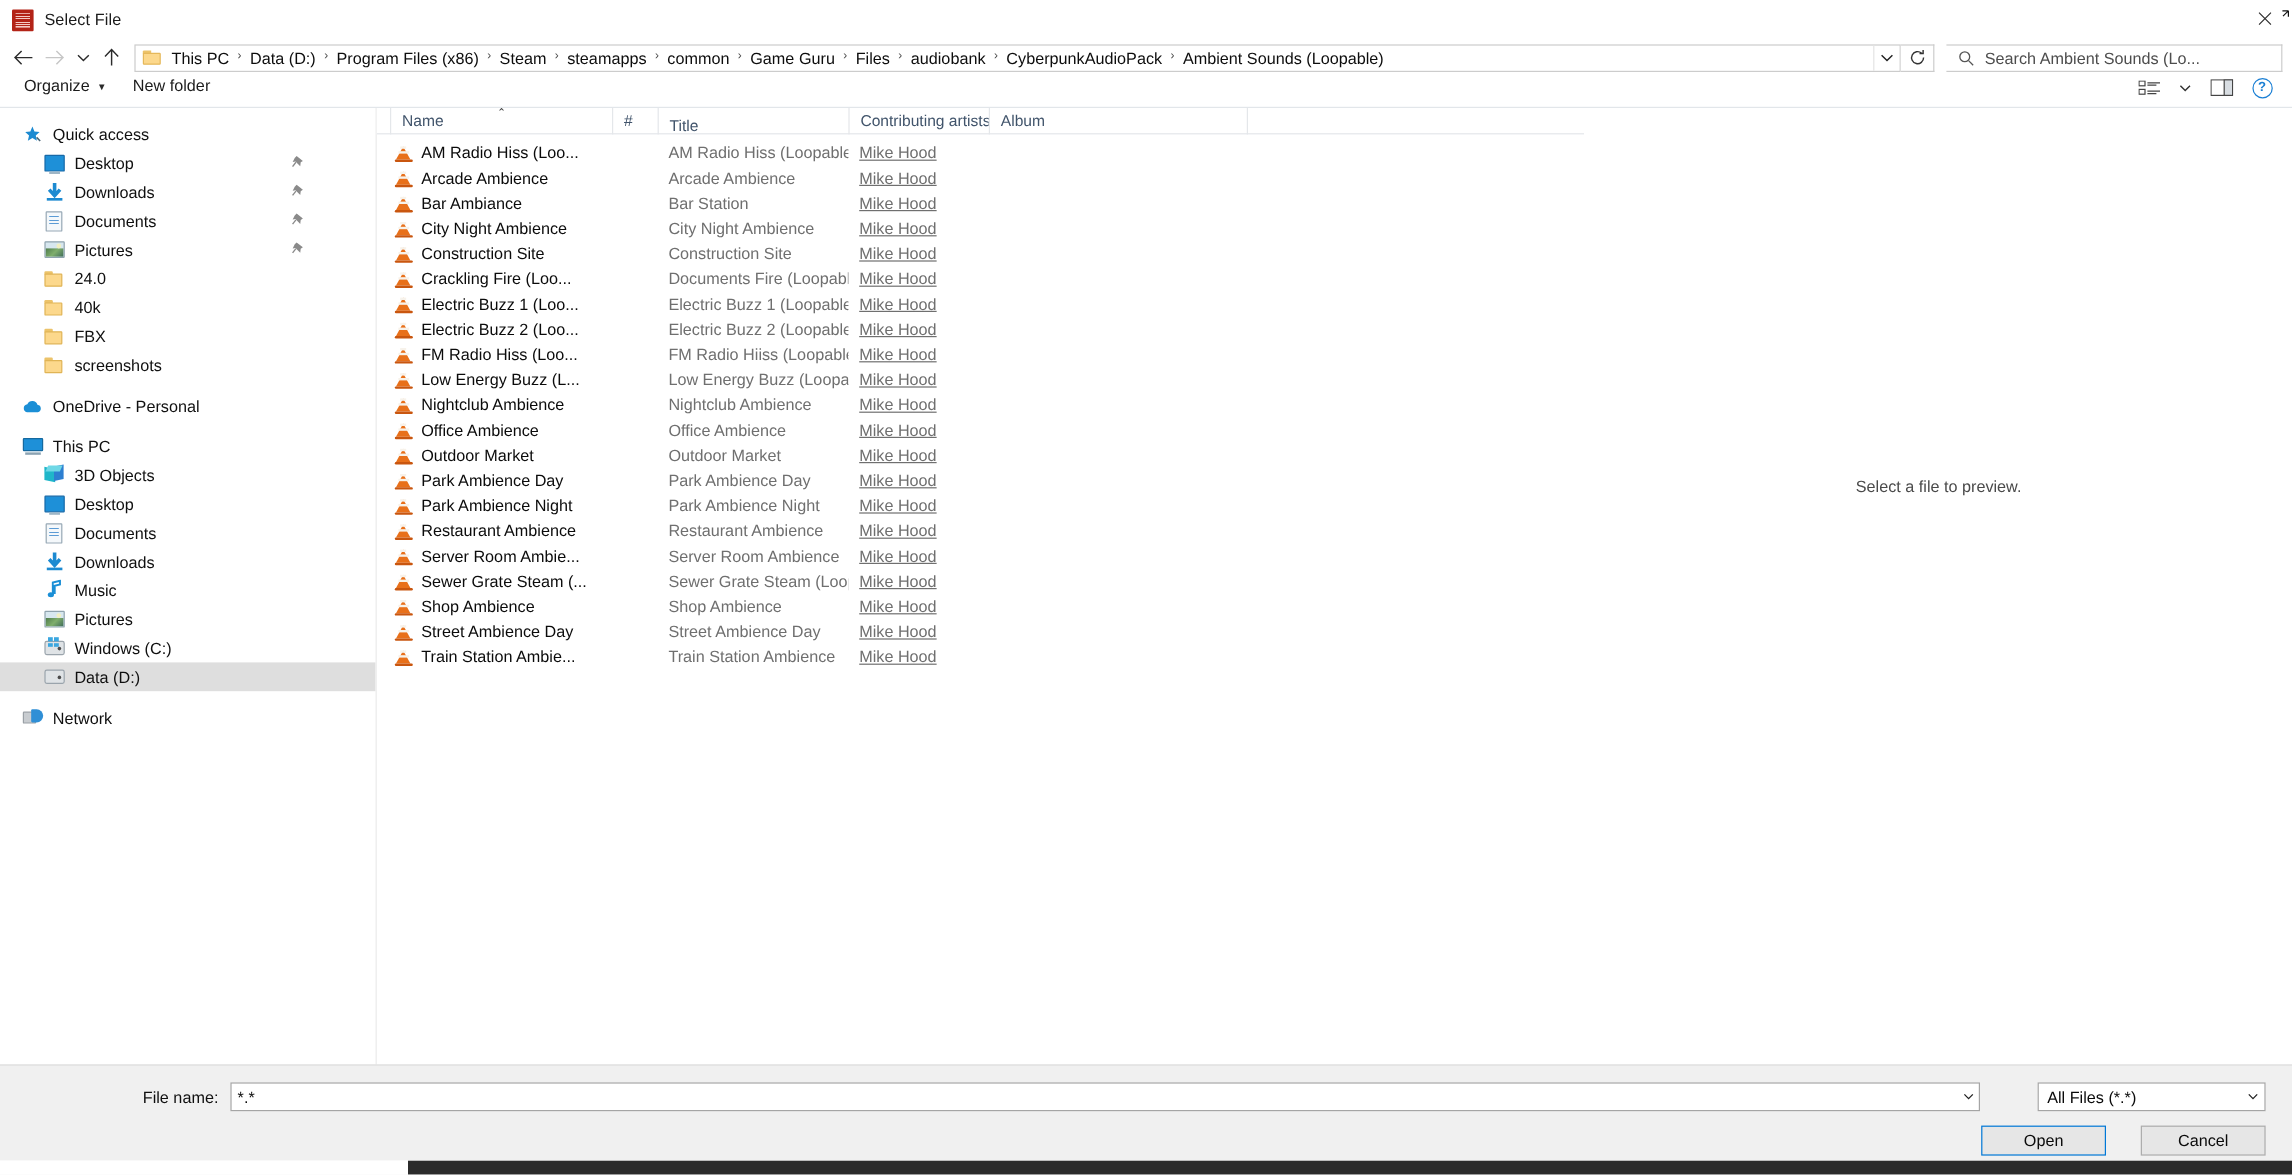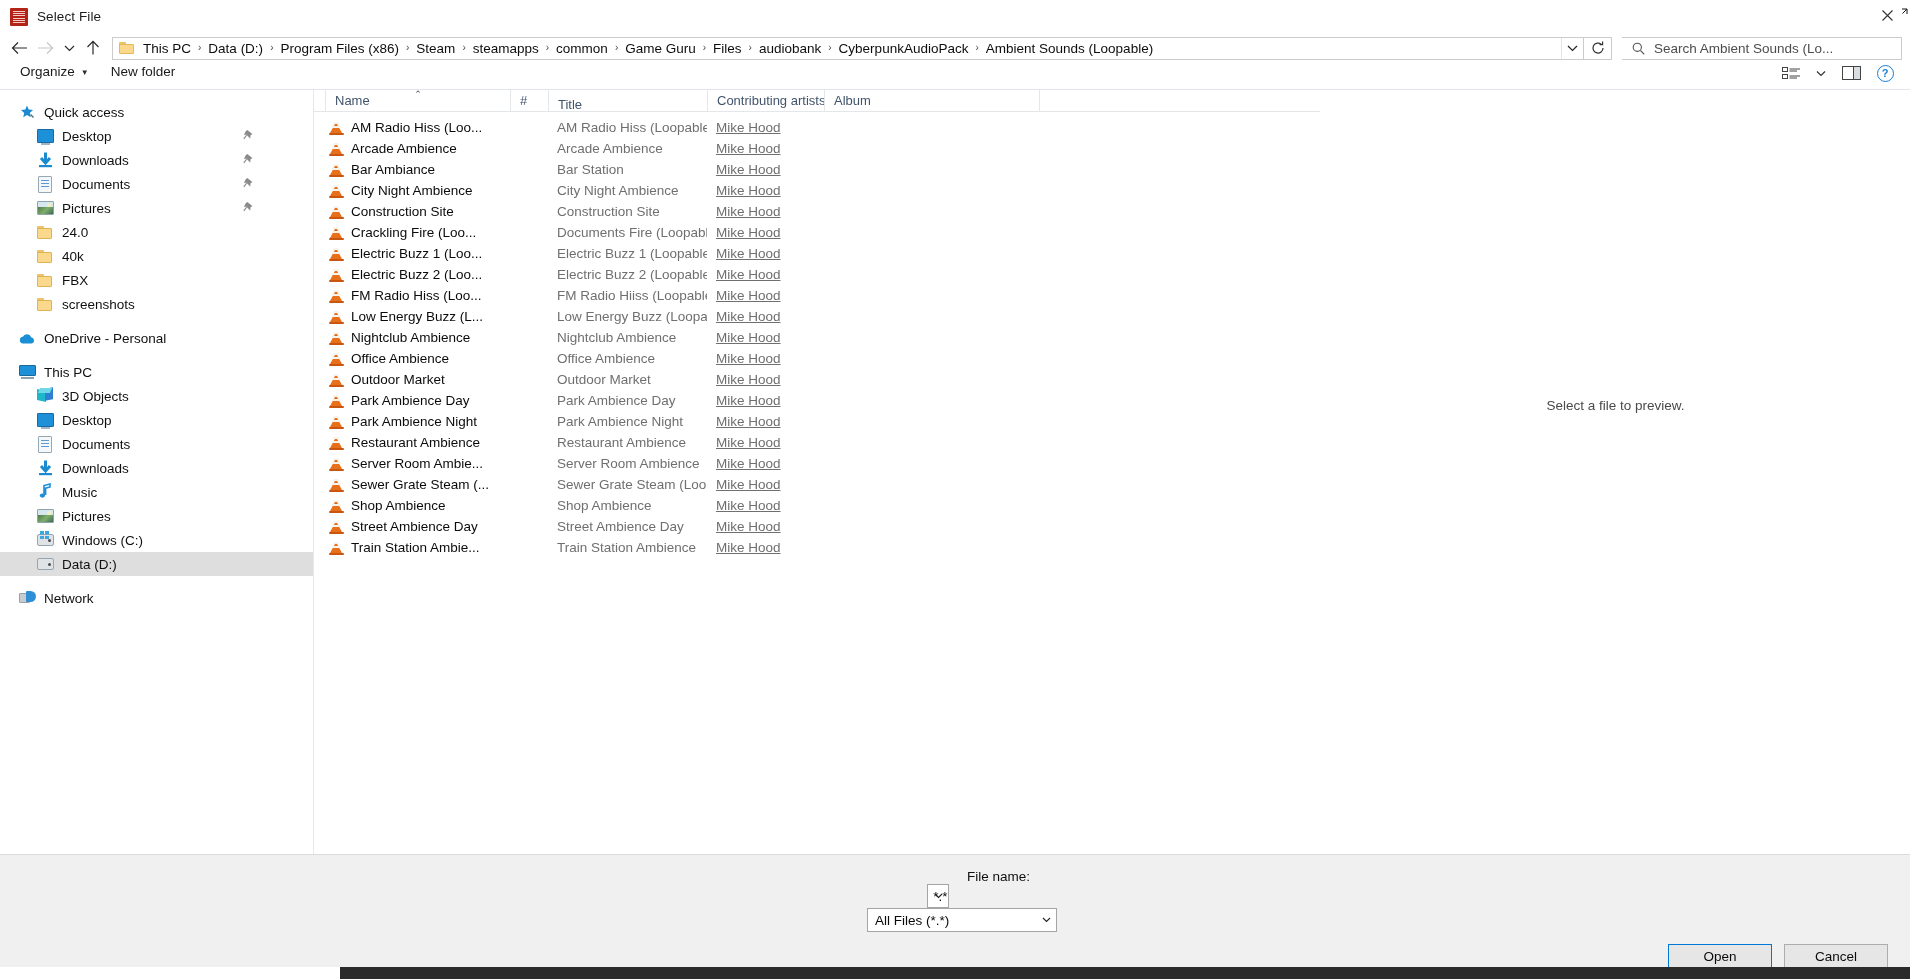--- a/index.html
+++ b/index.html
@@ -454,21 +454,20 @@
     min-height: 92px;
     background: #f0f0f0;
     border-top: 1px solid #dcdcdc;
     padding: 14px 22px 10px 0;
     position: relative;
   }
   .fn-row {
     display: flex;
     align-items: center;
     padding-left: 0;
-    flex-direction: column;
   }
   .fn-label {
     width: 192px;
     text-align: right;
     padding-right: 10px;
     font-size: 13.5px;
     color: #0f0f0f;
   }
   .fn-input {
     flex: 1 1 auto;
@@ -509,21 +508,21 @@
     position: absolute;
     right: 0; top: 0;
     width: 20px; height: 22px;
     display: flex; align-items: center; justify-content: center;
     color: #222;
     font-size: 9px;
   }
   .btn-row {
     display: flex;
     justify-content: flex-end;
-    gap: 12px;
+    gap: 29px;
     margin-top: 12px;
   }
   .btn {
     width: 104px;
     height: 25px;
     font-size: 13.5px;
     display: flex; align-items: center; justify-content: center;
     background: #e6e6e6;
     border: 1px solid #adadad;
     color: #0b0b0b;

